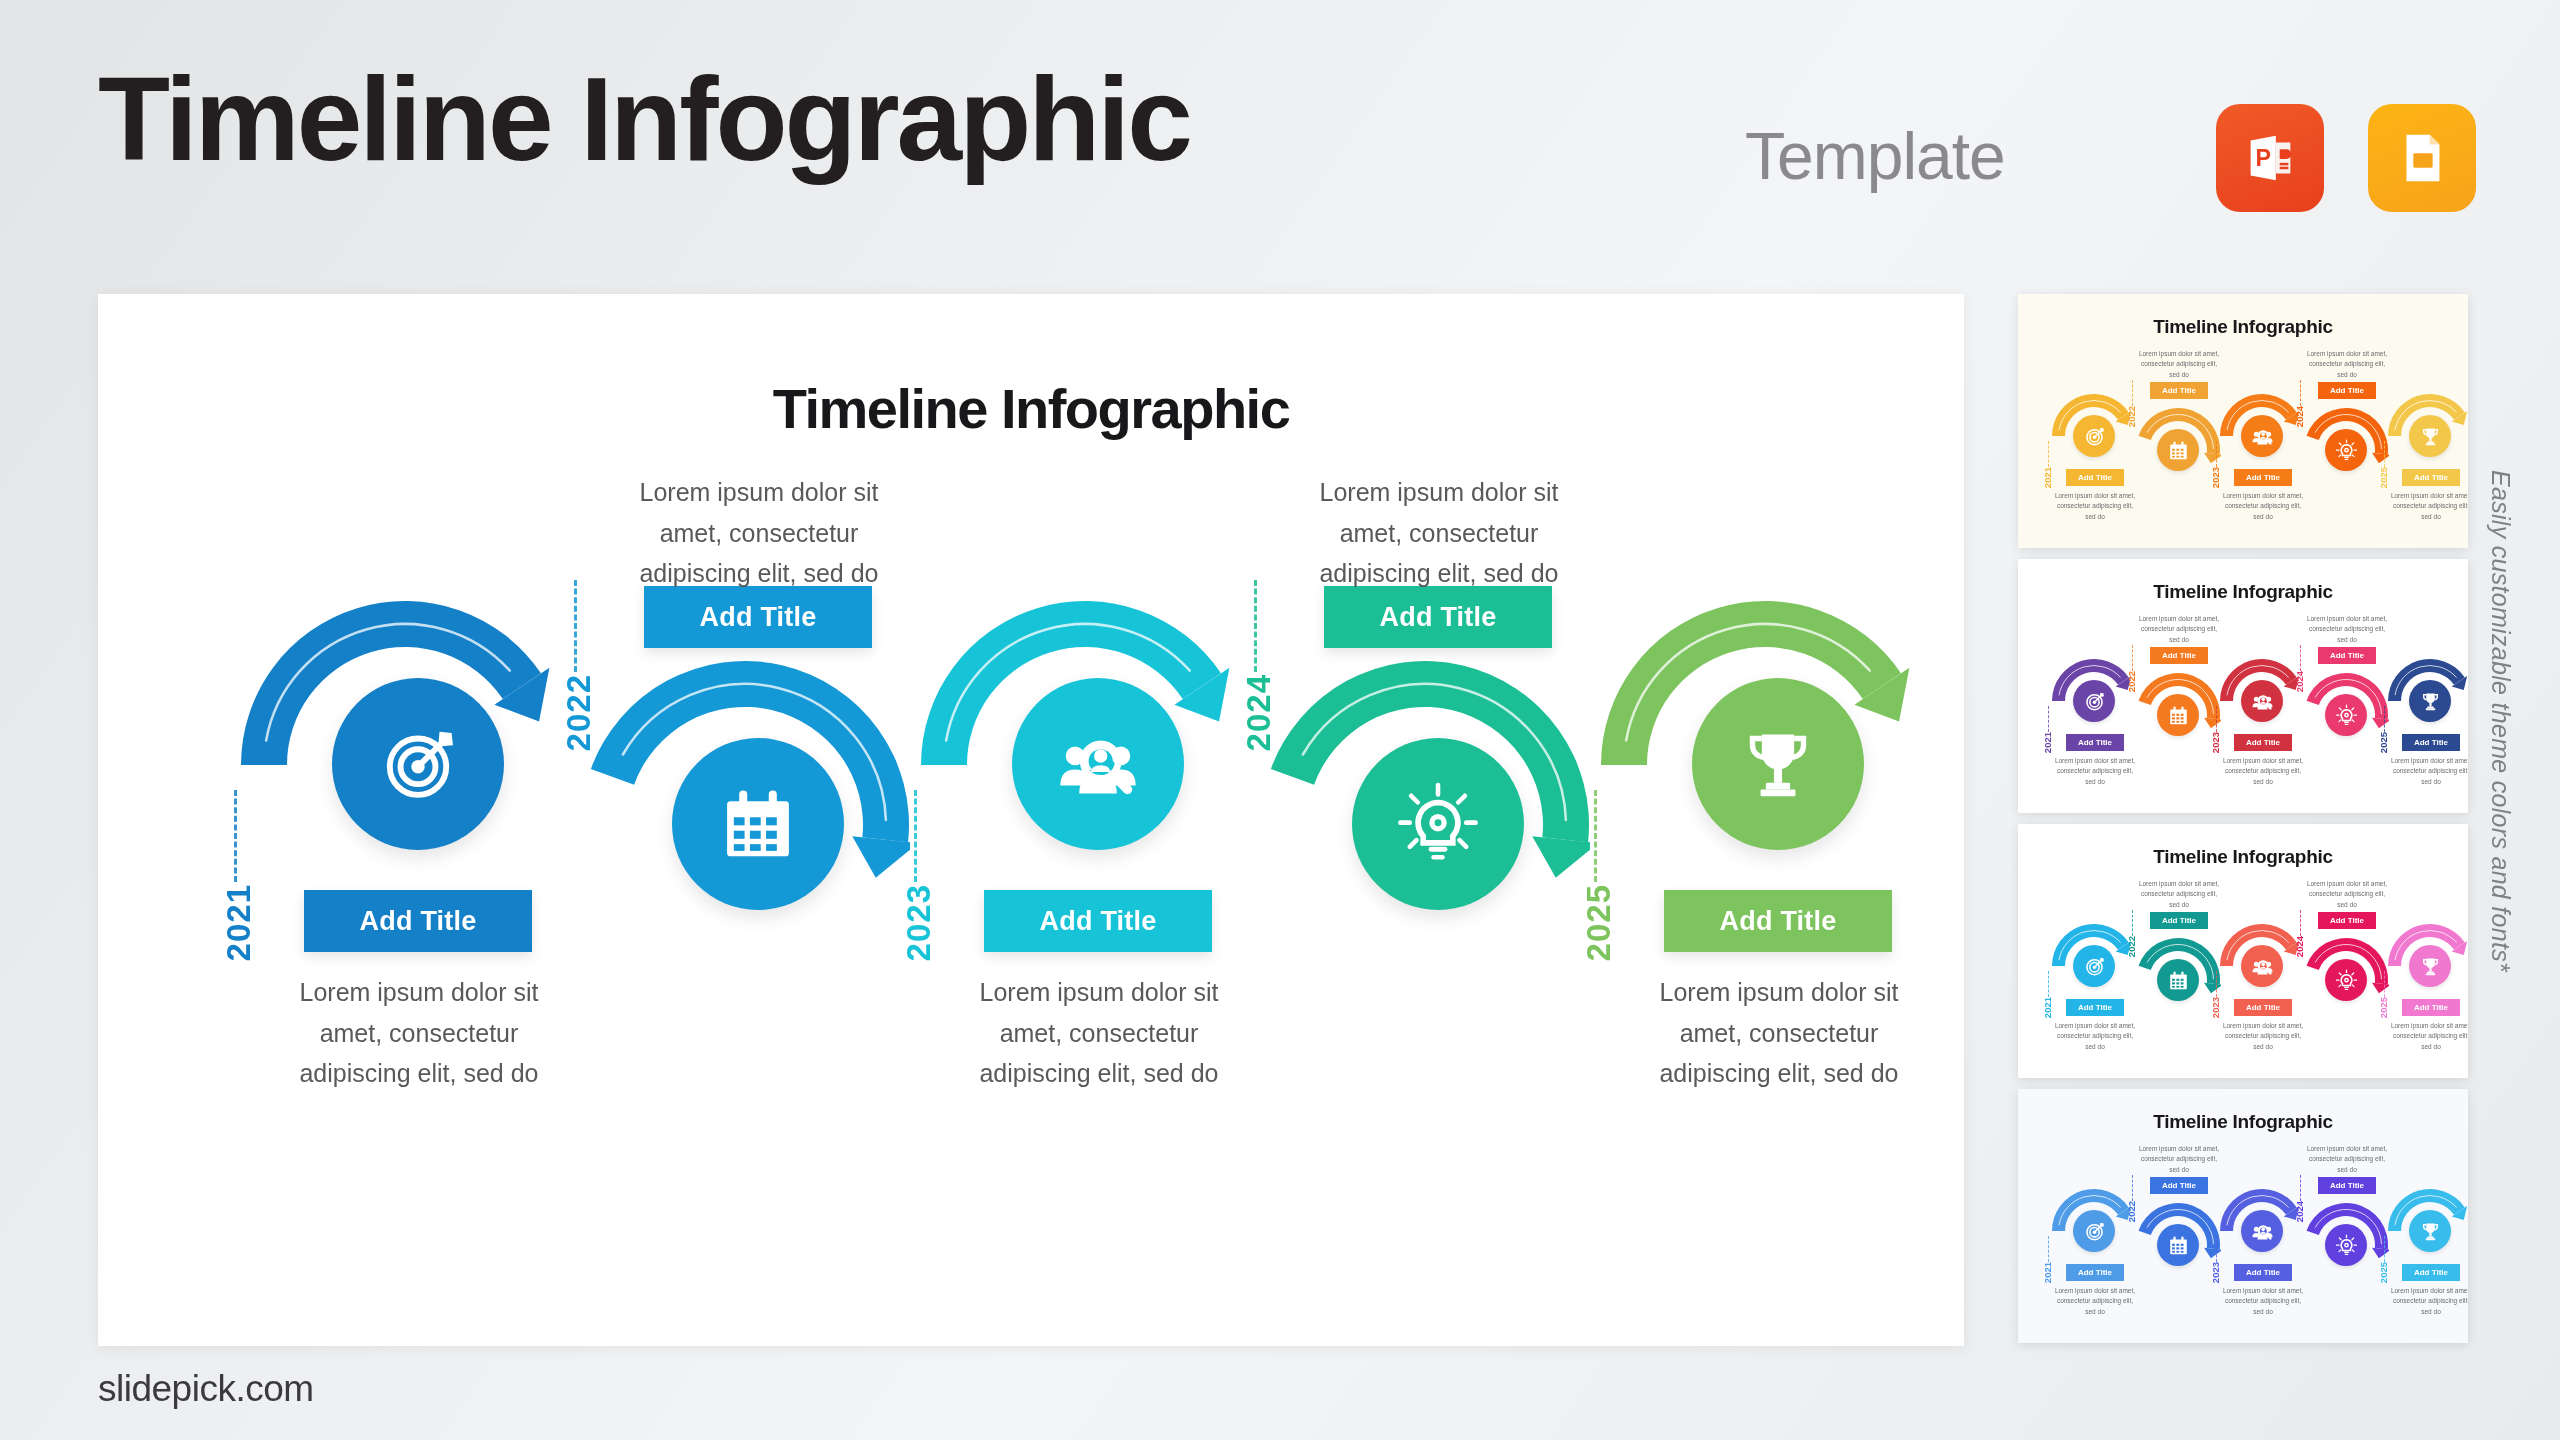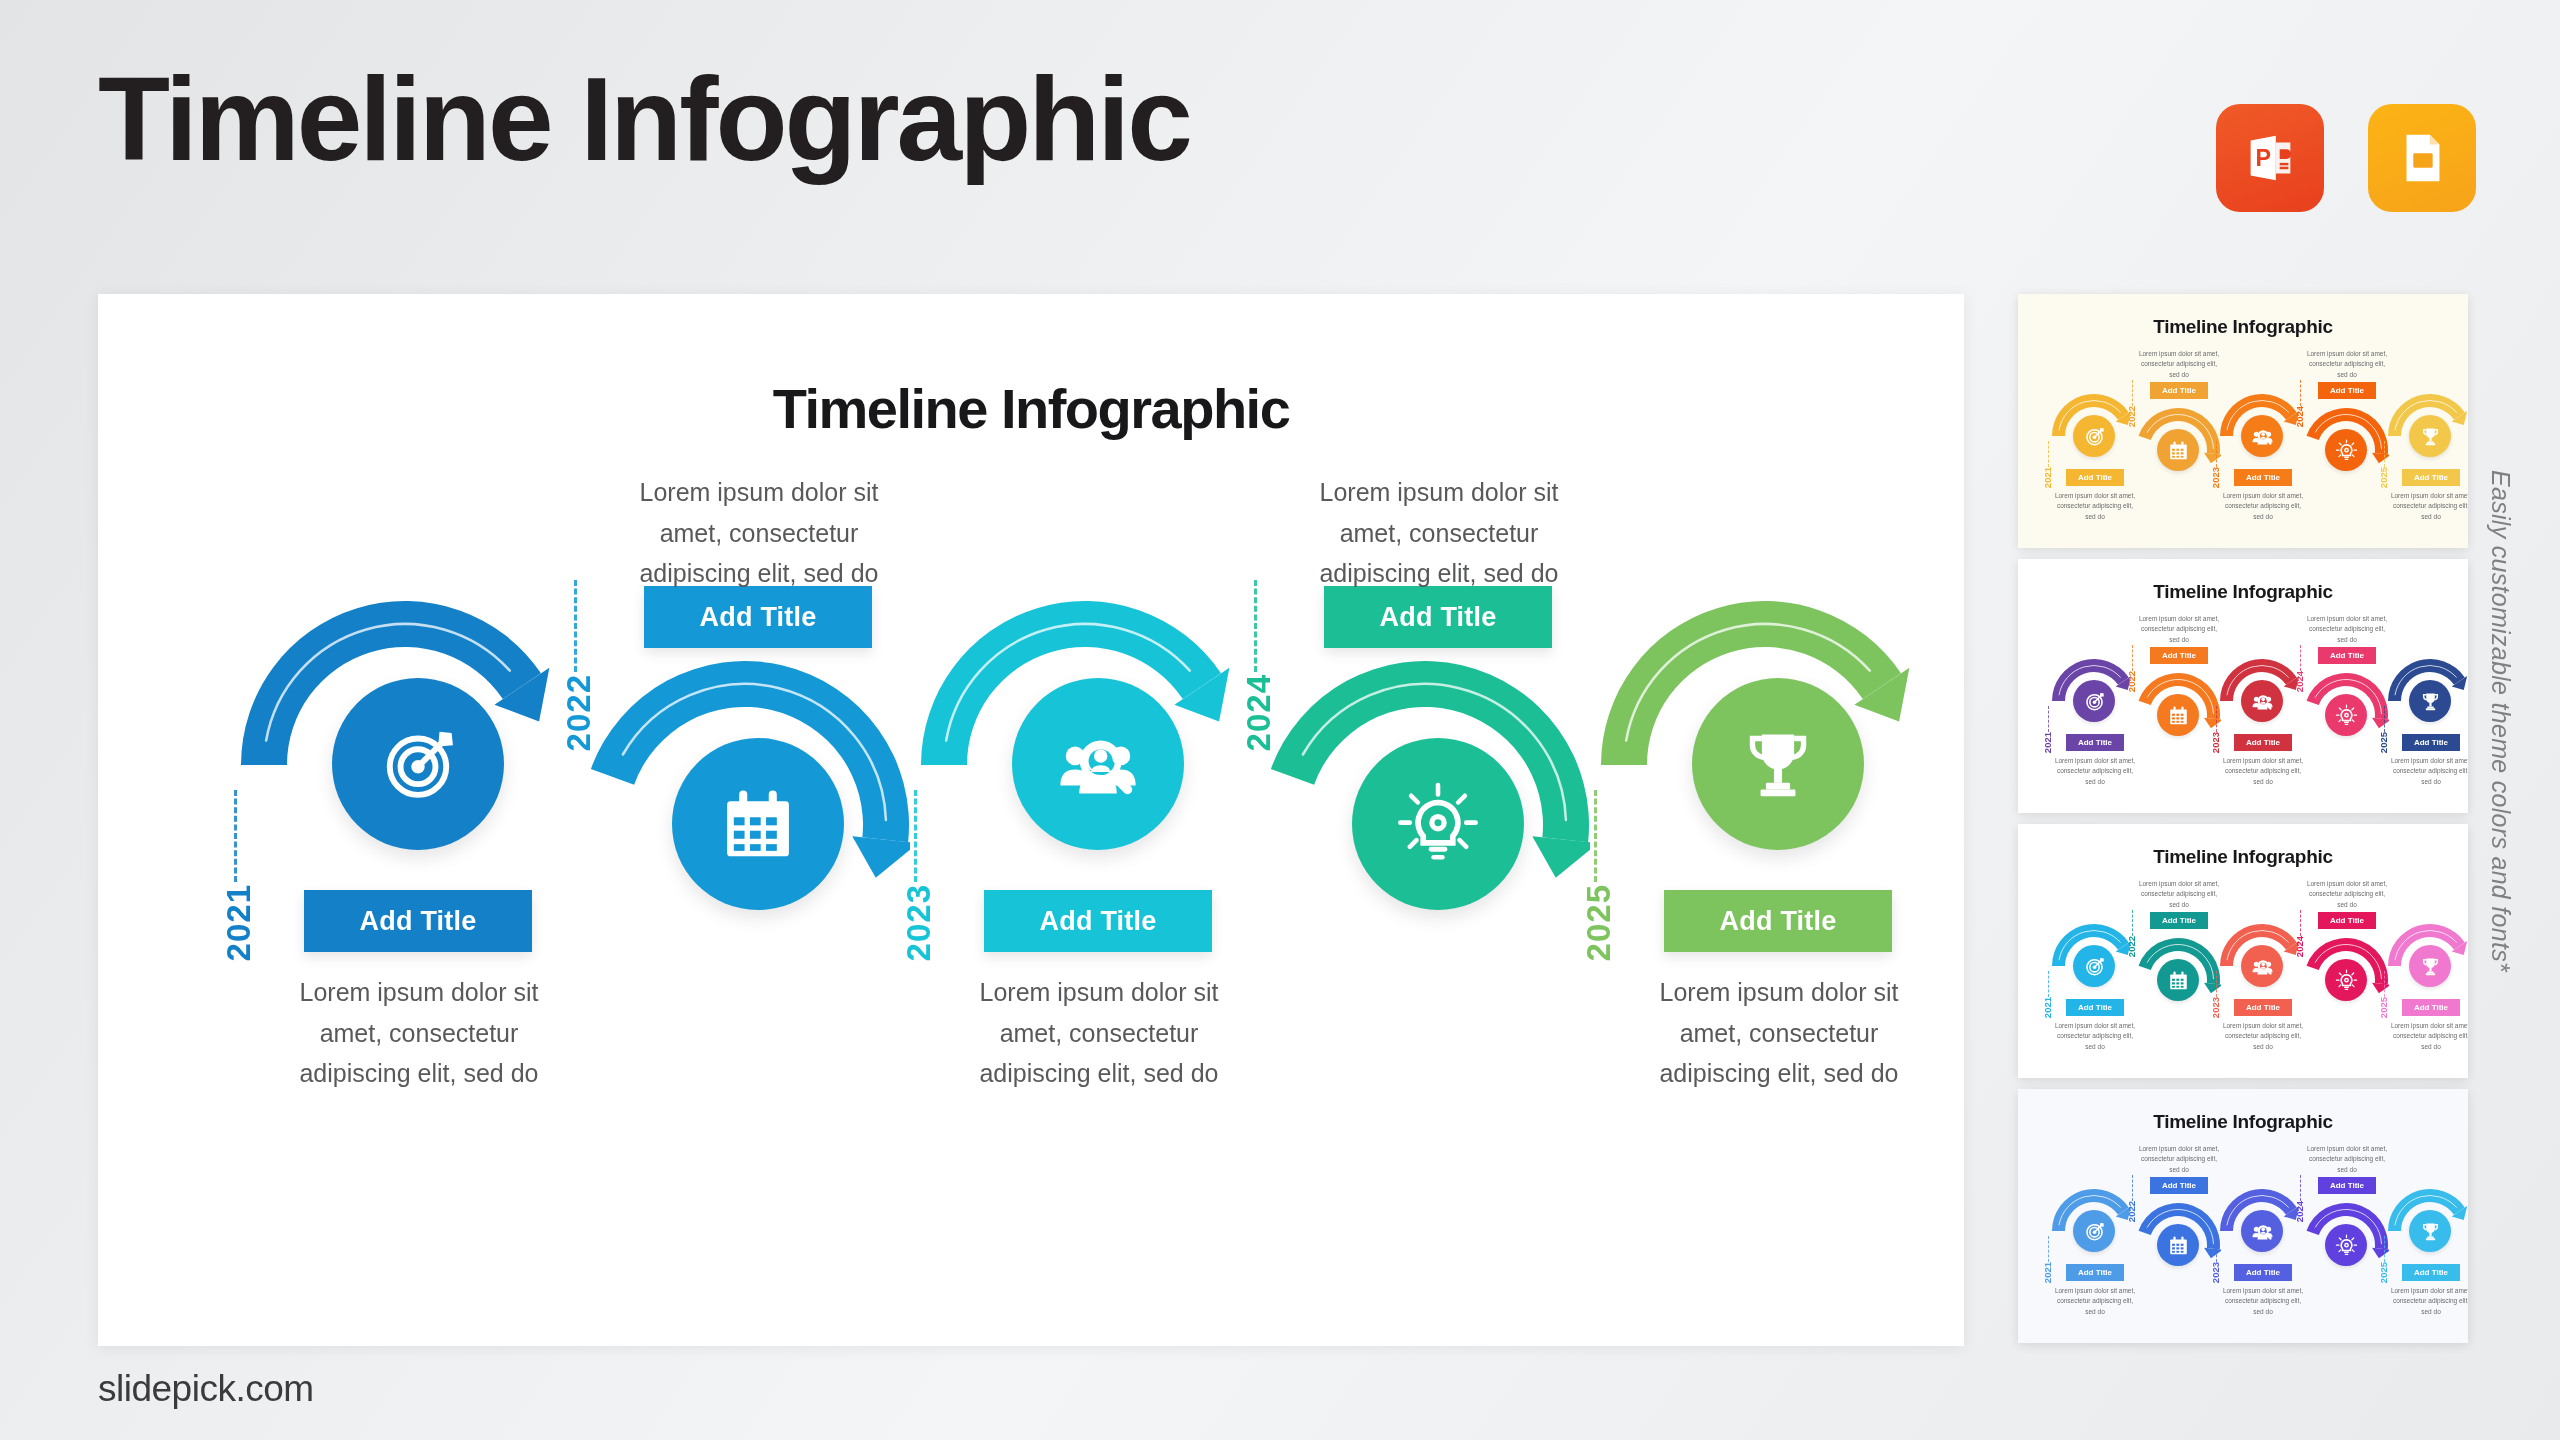--- a/index.html
+++ b/index.html
@@ -173,20 +173,21 @@
   #footer-site {
     position: absolute; left: 98px; top: 1368px;
     font-size: 37px; color: #3b3b3d; letter-spacing: -0.5px;
   }
 </style>
 </head>
 <body>
 
 <div id="header">
   <div id="page-title">Timeline Infographic</div>
+  <div id="template-word">Template</div>
 
   <div class="app-icon" id="icon-powerpoint">
     <svg viewBox="0 0 64 64" width="62" height="62" aria-hidden="true">
       <path d="M12 14 L38 9 L38 55 L12 50 Z" fill="#ffffff"></path>
       <rect x="38" y="16" width="15" height="32" fill="#f7f2ef"></rect>
       <text x="17" y="40" font-family="Liberation Sans, sans-serif" font-size="24" font-weight="700" fill="#e8401d">P</text>
       <path d="M42 23 h7 a5 5 0 0 1 0 10 h-7 z" fill="#e8401d"></path>
       <rect x="42" y="37" width="9" height="2.6" fill="#e8401d"></rect>
       <rect x="42" y="41" width="9" height="2.6" fill="#e8401d"></rect>
     </svg>

